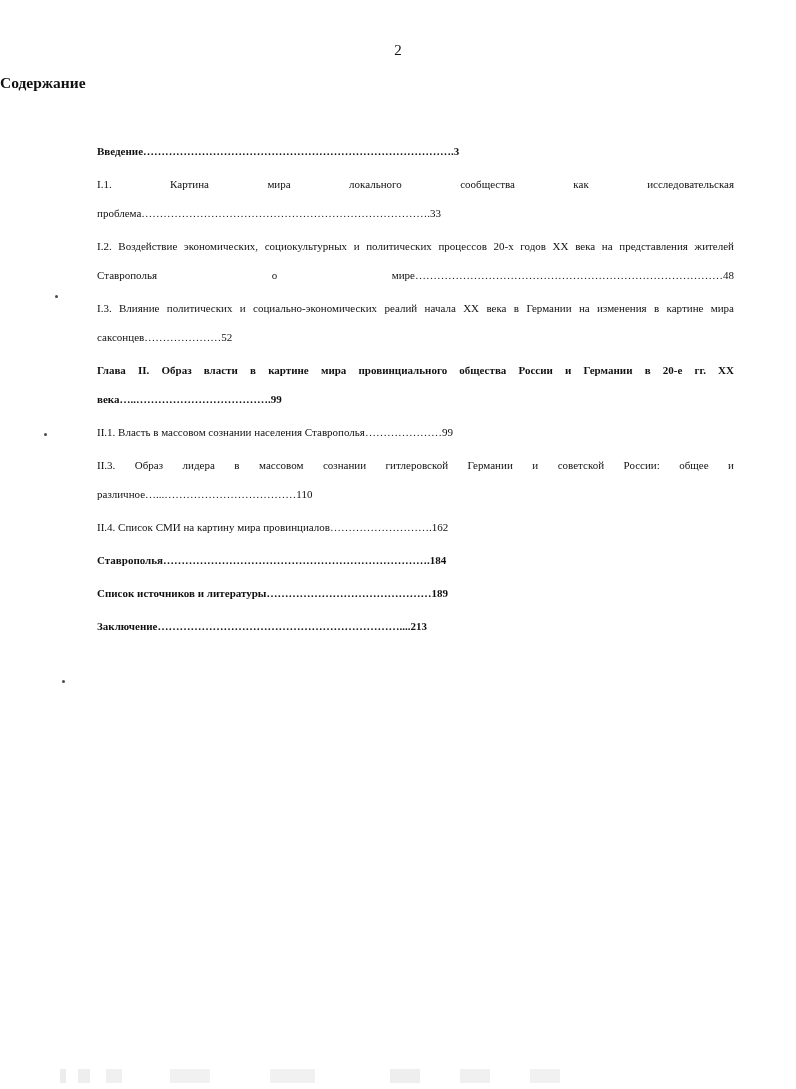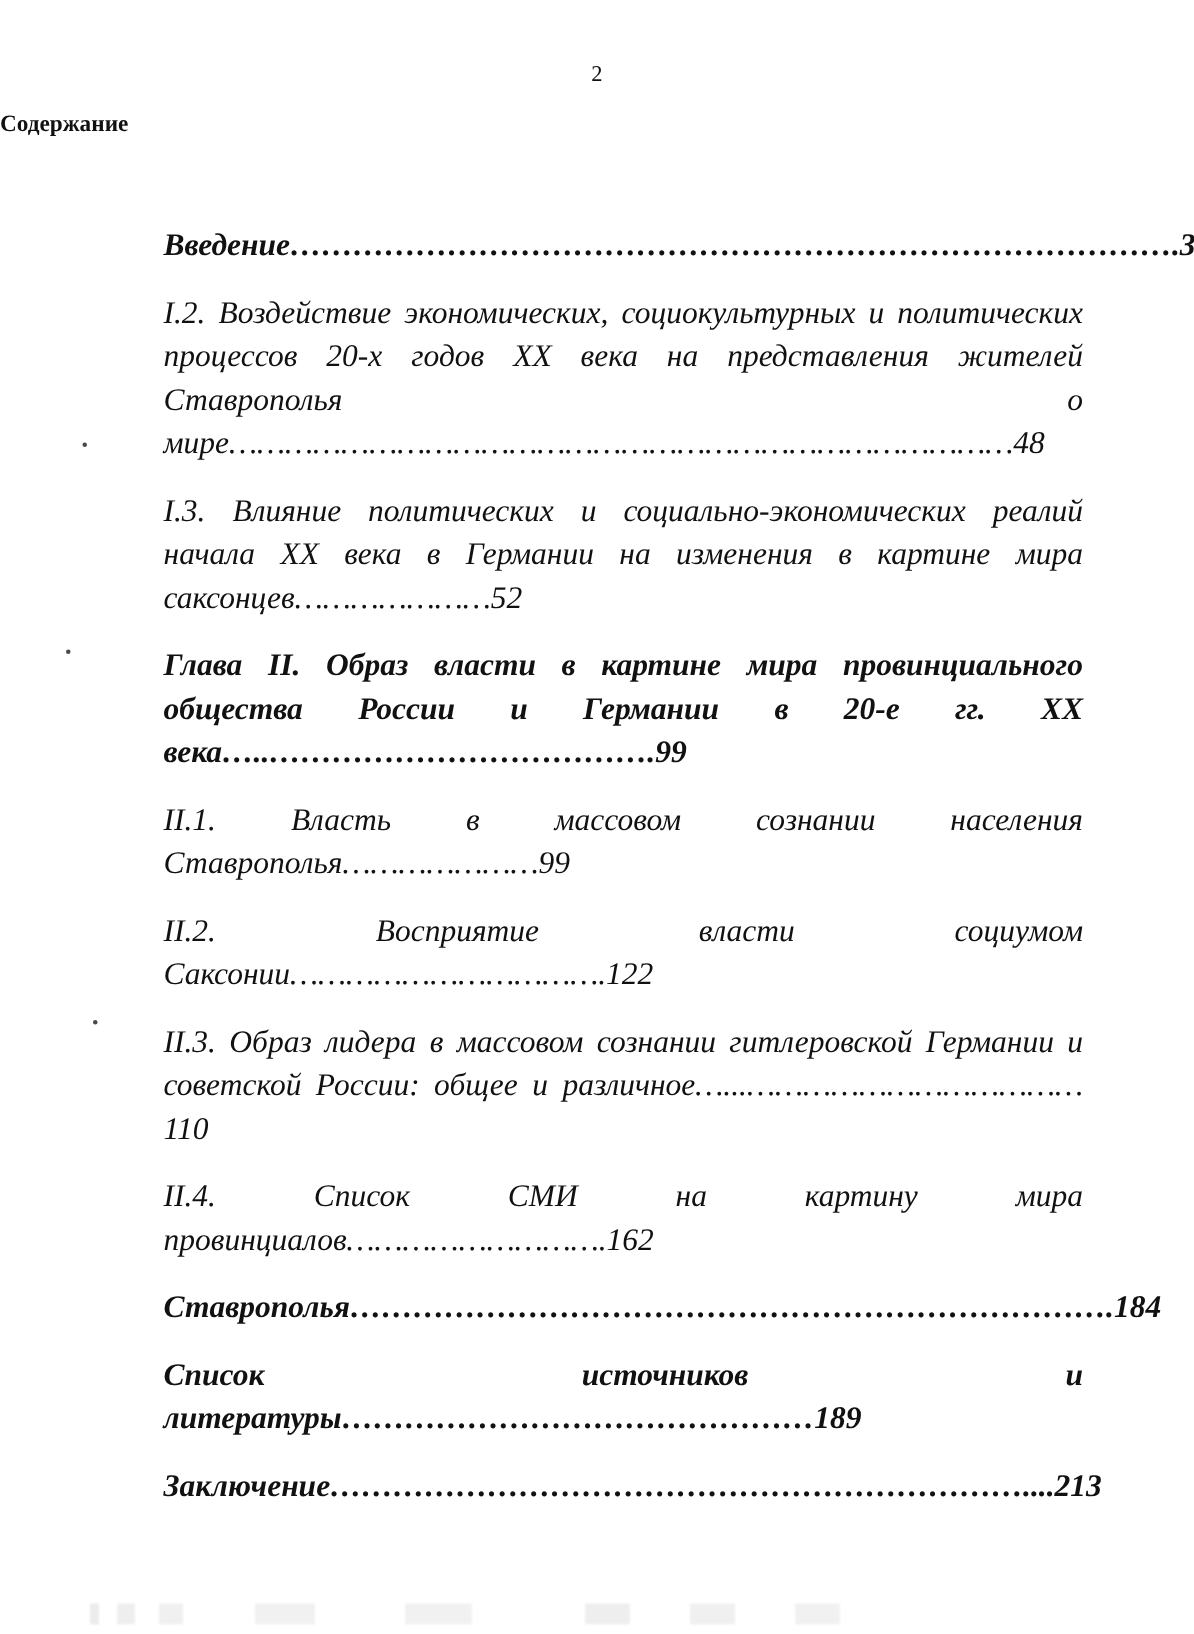--- a/index.html
+++ b/index.html
@@ -41,28 +41,27 @@
     font-weight: bold;
   }
   .toc {
     position: absolute;
     top: 133px;
     left: 93px;
     width: 645px;
   }
   .toc-entry {
     display: block;
-    font-size: 21px;
+    font-size: 11px;
     line-height: 29px;
     text-align: justify;
     text-justify: inter-word;
-    margin: 16px;
+    margin: 4px;
     padding: 0;
     white-space: normal;
-    font-style: italic;
   }
   .toc-entry.bold {
     font-weight: bold;
   }
   
   .toc-entry.stretch {
     text-align-last: justify;
   }
   .toc-entry.nostretch {
     text-align-last: left;
@@ -98,25 +97,25 @@
 <body>
 
 <div class="page">
 
   <div class="page-number">2</div>
 
   <div class="doc-title">Содержание</div>
 
   <div class="toc">
     <div class="toc-entry bold nostretch">Введение………………………………………………………………………….3</div>
+    <div class="toc-entry stretch">I.1. Картина мира локального сообщества как исследовательская проблема…………………………………………………………………….33</div>
     <div class="toc-entry stretch">I.2. Воздействие экономических, социокультурных и политических процессов 20-х годов XX века на представления жителей Ставрополья о мире…………………………………………………………………………48</div>
     <div class="toc-entry nostretch">I.3. Влияние политических и социально-экономических реалий начала XX века в Германии на изменения в картине мира саксонцев…………………52</div>
     <div class="toc-entry bold stretch">Глава II. Образ власти в картине мира провинциального общества России и Германии в 20-е гг. XX века…..……………………………….99</div>
     <div class="toc-entry nostretch">II.1. Власть в массовом сознании населения Ставрополья…………………99</div>
-    <div class="toc-entry nostretch">II.2. Восприятие власти социумом Саксонии…………………………….122</div>
     <div class="toc-entry stretch">II.3. Образ лидера в массовом сознании гитлеровской Германии и советской России: общее и различное…...………………………………110</div>
     <div class="toc-entry nostretch">II.4. Список СМИ на картину мира провинциалов……………………….162</div>
     <div class="toc-entry bold nostretch">Ставрополья……………………………………………………………….184</div>
     <div class="toc-entry bold nostretch">Список источников и литературы………………………………………189</div>
     <div class="toc-entry bold nostretch">Заключение…………………………………………………………....213</div>
   </div>
 
   <div class="margin-dot" style="top:295px; left:55px;"></div>
   <div class="margin-dot" style="top:433px; left:44px;"></div>
   <div class="margin-dot" style="top:680px; left:62px;"></div>

